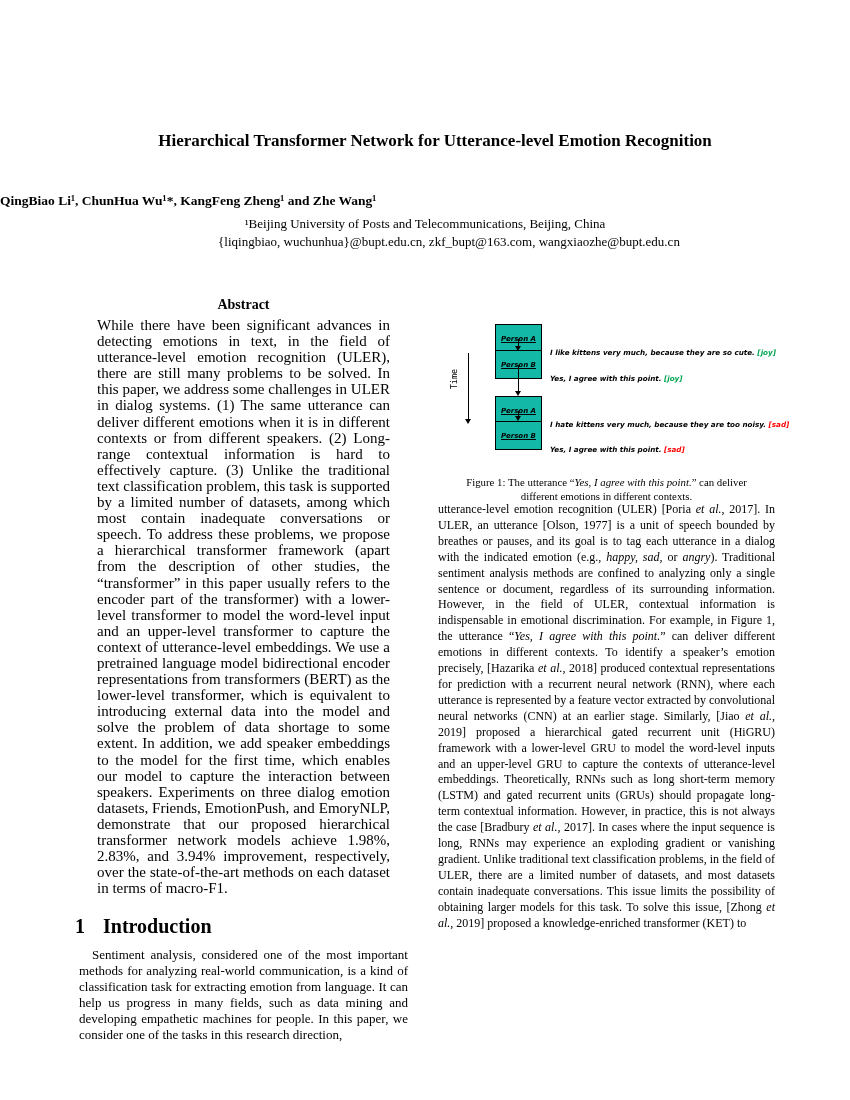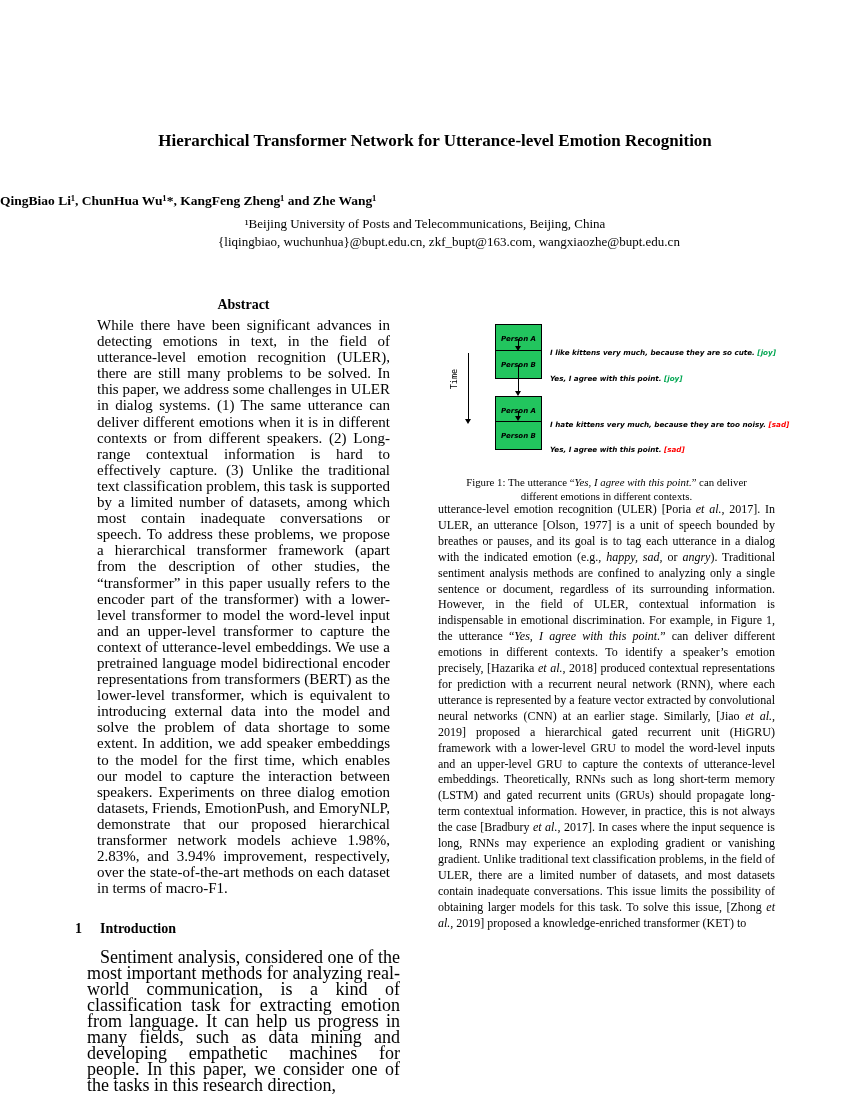--- a/index.html
+++ b/index.html
@@ -34,36 +34,37 @@
   }
   .abstract-heading {
     text-align: center; font-size: 14px; font-weight: bold;
     margin-bottom: 4px;
   }
   .abstract-body {
     margin: 0 22px; font-size: 15px; line-height: 16.1px;
     text-align: justify;
   }
   .section-heading {
-    margin-top: 25px; margin-bottom: 9px;
-    font-size: 14px; font-weight: bold;
+    margin-top: 19px; margin-bottom: 9px;
+    font-size: 20px; font-weight: bold;
   }
   .sec-num { margin-right: 18px; }
   .intro-par {
-    margin: 12px; font-size: 18px; line-height: 16px;
+    margin: 4px; font-size: 13px; line-height: 16px;
     text-align: justify; text-indent: 13px;
   }
   .figure {
     position: absolute; left: 438px; top: 315px; width: 337px; height: 140px;
   }
   .sp-box {
     position: absolute; left: 57px; width: 47px; height: 29px;
-    border: 1px solid #000; background: #22c55e; box-sizing: border-box;
+    border: 1px solid #000; background: #14b8a6; box-sizing: border-box;
     display: flex; align-items: center; justify-content: center;
     font: italic bold 7px "DejaVu Sans", sans-serif;
+    text-decoration: underline;
   }
   .utt {
     position: absolute; left: 112px;
     font: italic bold 7.2px "DejaVu Sans", sans-serif;
     white-space: nowrap;
     margin-top: 20px;
   }
   .emo { font-weight: bold; }
   .arrow-line {
     position: absolute; width: 0; border-left: 1px solid #000;

